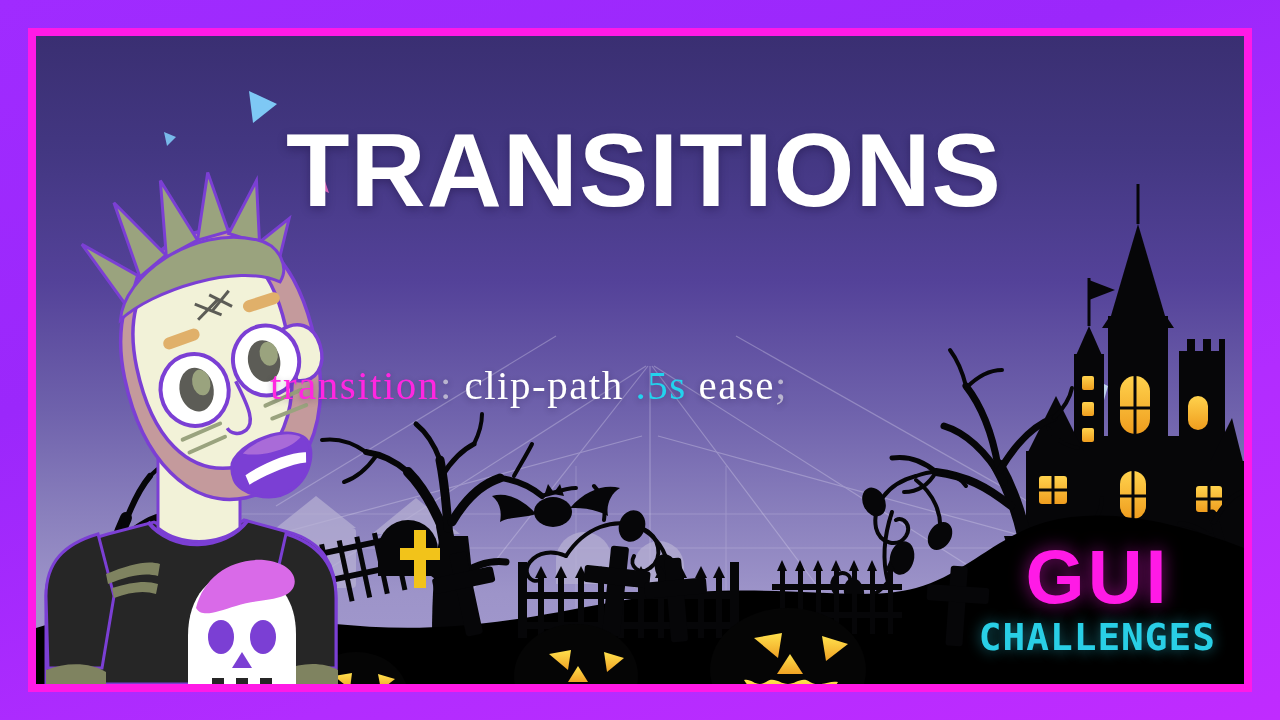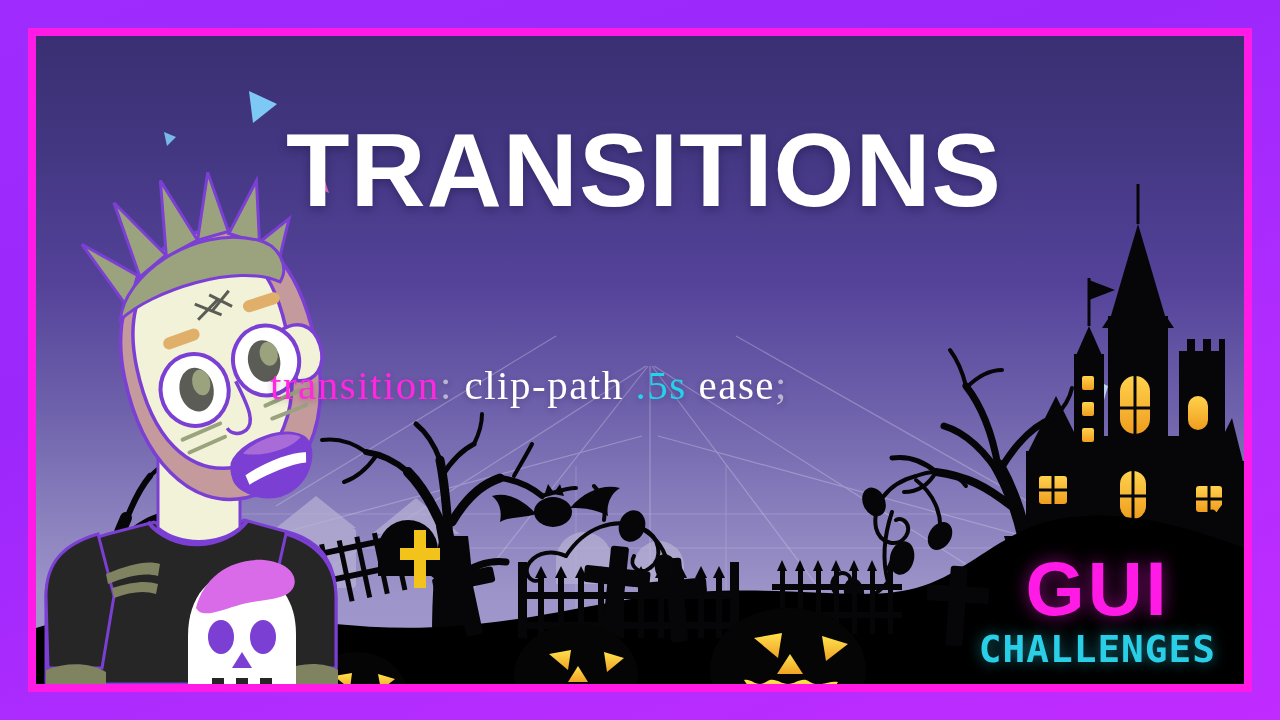--- a/index.html
+++ b/index.html
@@ -90,21 +90,21 @@
   }
   .tok-prop  { color: #ff27e0; }
   .tok-punct { color: #b9b4cf; }
   .tok-val   { color: #ffffff; }
   .tok-num   { color: #22d3ee; }
 
   
   .logo {
     position: absolute;
     right: 30px;
-    bottom: 16px;
+    bottom: 28px;
     z-index: 30;
     text-align: center;
     line-height: 1;
   }
   .logo-gui {
     display: block;
     font-family: "Liberation Sans", sans-serif;
     font-weight: bold;
     font-size: 76px;
     color: #ff1ae6;

